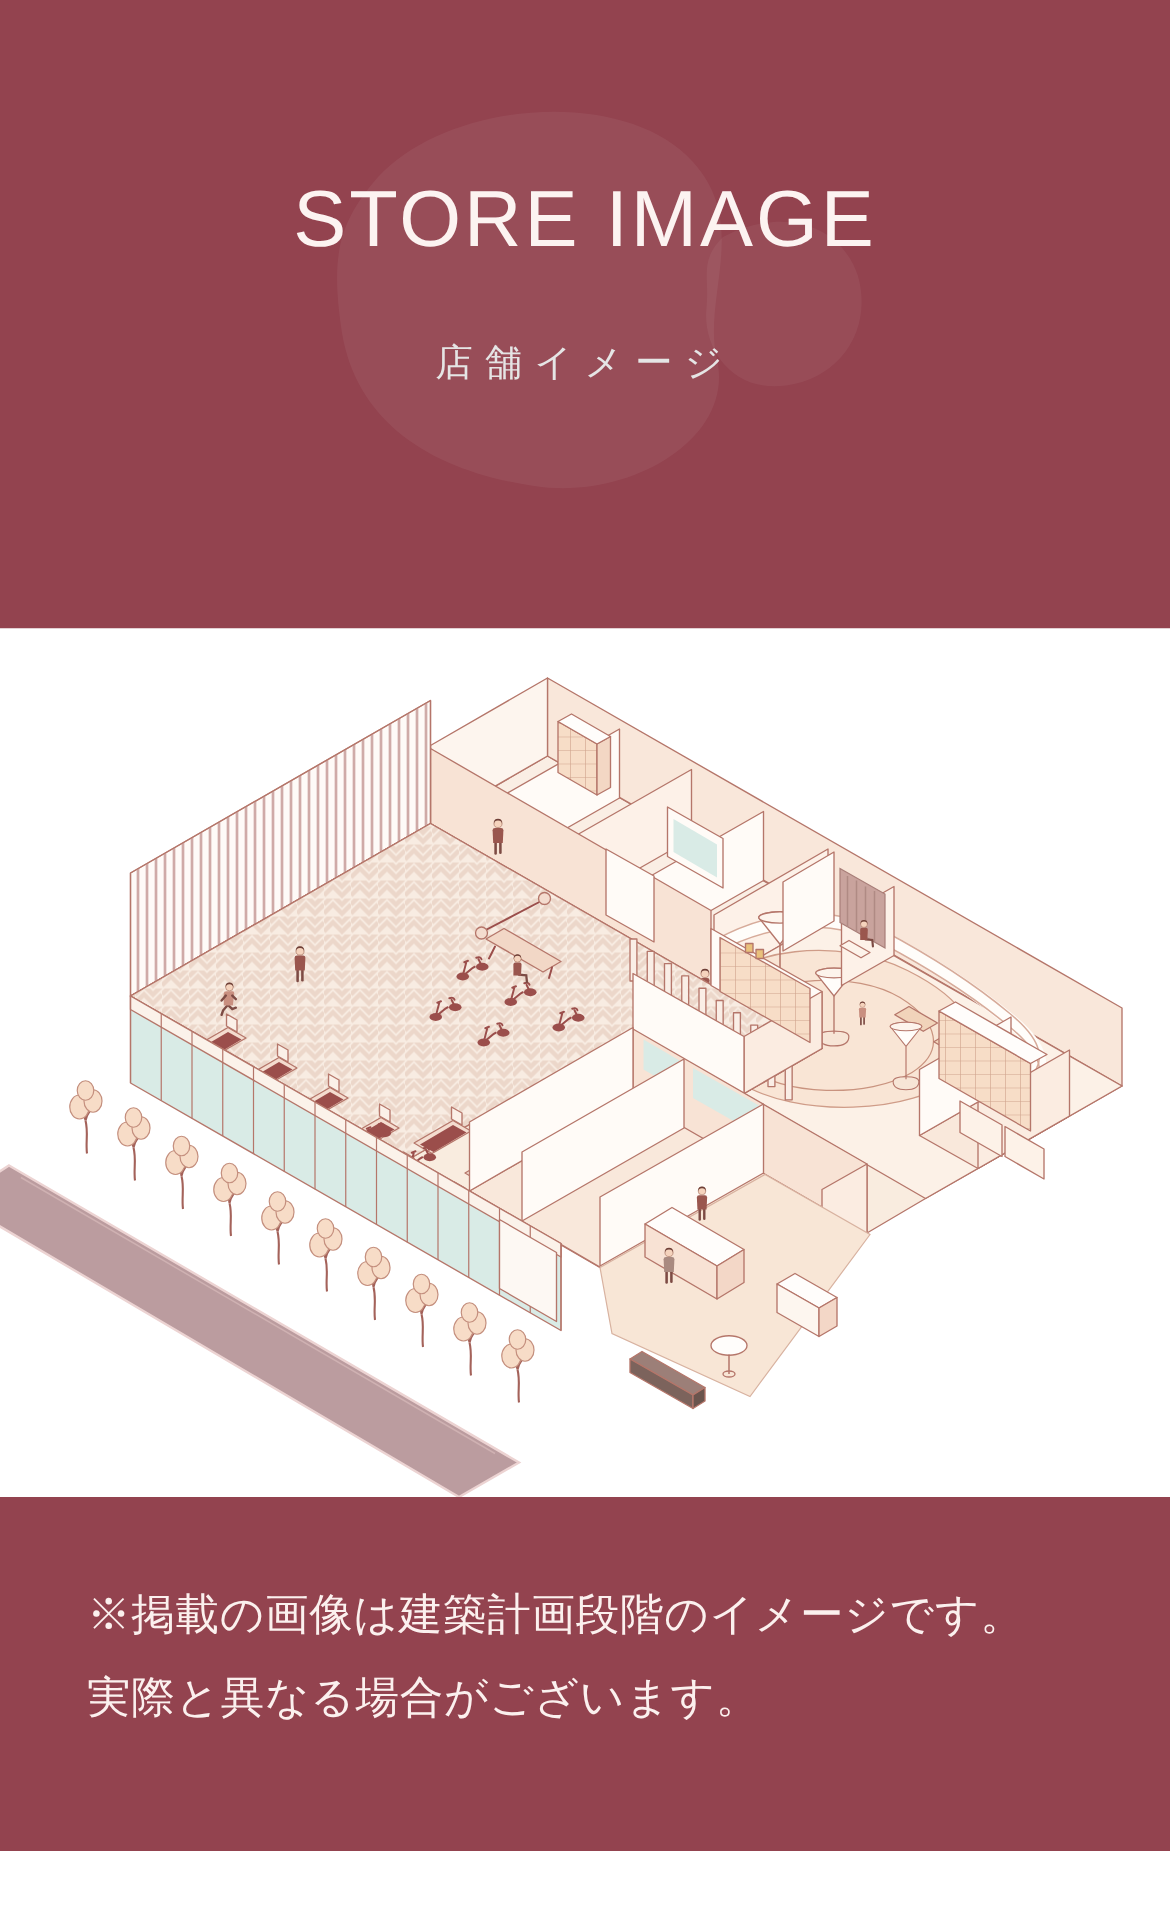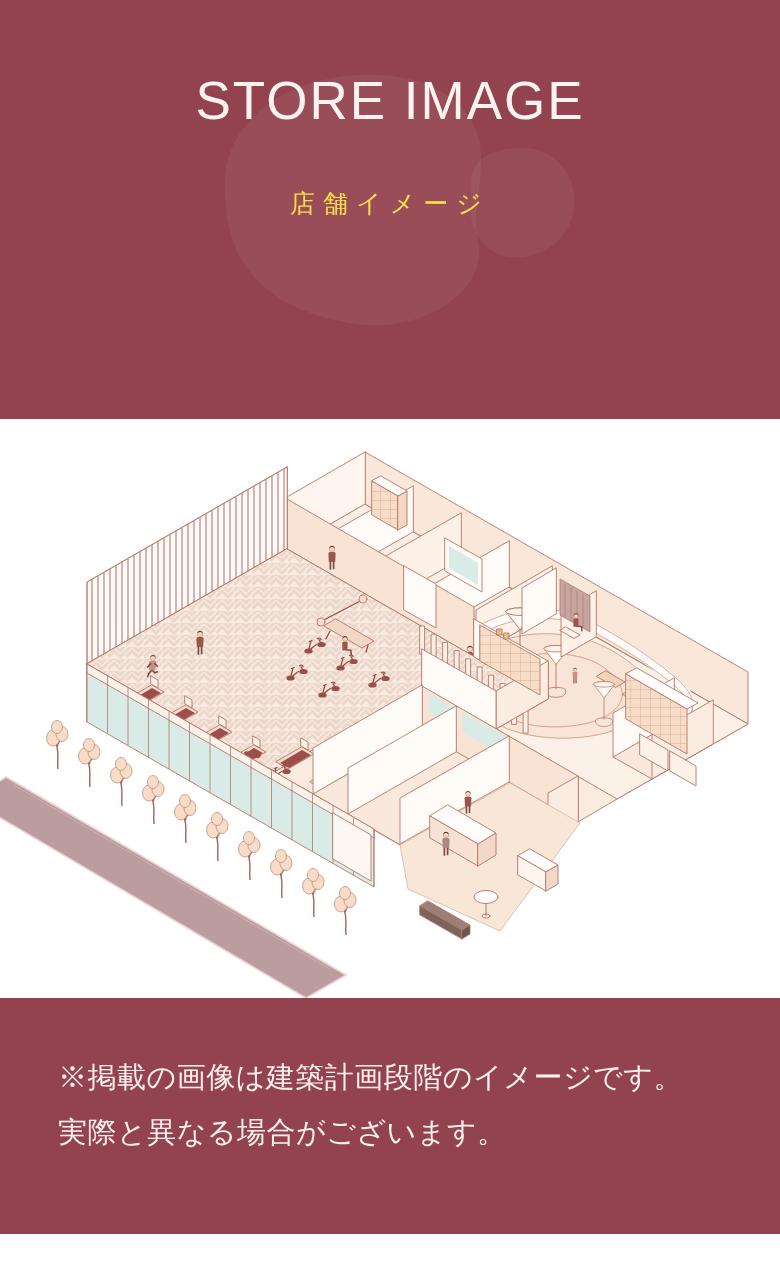--- a/index.html
+++ b/index.html
@@ -2,23 +2,23 @@
 <html><head>
 <meta charset="utf-8">
 <style>
   html,body{margin:0;padding:0;background:#ffffff;}
   .page{width:780px;height:1278px;position:relative;font-family:"Liberation Sans",sans-serif;overflow:hidden;background:#ffffff;}
   .band{position:absolute;left:0;width:780px;}
   .band-top{top:0;height:419px;background:#93434f;overflow:hidden;}
   .band-mid{top:419px;height:579px;background:#ffffff;}
   .band-bottom{top:998px;height:236px;background:#93434f;box-sizing:border-box;padding:52px 0 0 58px;}
   .blobs{position:absolute;top:0;left:0;}
-  .hero{position:relative;z-index:2;display:flex;flex-direction:column;align-items:center;padding-top:74px;}
+  .hero{position:relative;z-index:2;display:flex;flex-direction:column;align-items:center;padding-top:120px;gap:13px;}
   .title{color:#fcf3f1;font-size:53px;font-weight:300;letter-spacing:2px;line-height:1;}
-  .subtitle{color:#fde047;font-size:25px;font-weight:500;letter-spacing:8px;margin-top:64px;line-height:1;}
+  .subtitle{color:#e5e5e5;font-size:25px;font-weight:500;letter-spacing:8px;margin-top:44px;line-height:1;}
   .note{color:#fbf0ee;font-size:29px;font-weight:500;letter-spacing:0.5px;line-height:1.9;}
   .note .l2{}
   svg .ln{stroke:#b5766a;stroke-width:.9;stroke-linejoin:round;stroke-linecap:round;}
   svg .nl{stroke:none;}
   svg .f0{fill:#f9ecdf}.f1{fill:#faeee4}.f2{fill:#fcf1e7}.f3{fill:#f9e8db}
   svg .fw{fill:#fffbf7}.fp{fill:#f8e3d5}.fq{fill:#fdf1e8}.fe{fill:#fbece1}.fg{fill:#d9ebe6}
   svg .leg{stroke:#7d4b44;stroke-width:1.7;stroke-linecap:round;fill:none;}
   svg .skin{fill:#f5d3bd;stroke:#a06a58;stroke-width:.4;}
   svg .hair{fill:#6f4038;}
   svg .mar{fill:#9b4e4b;}

